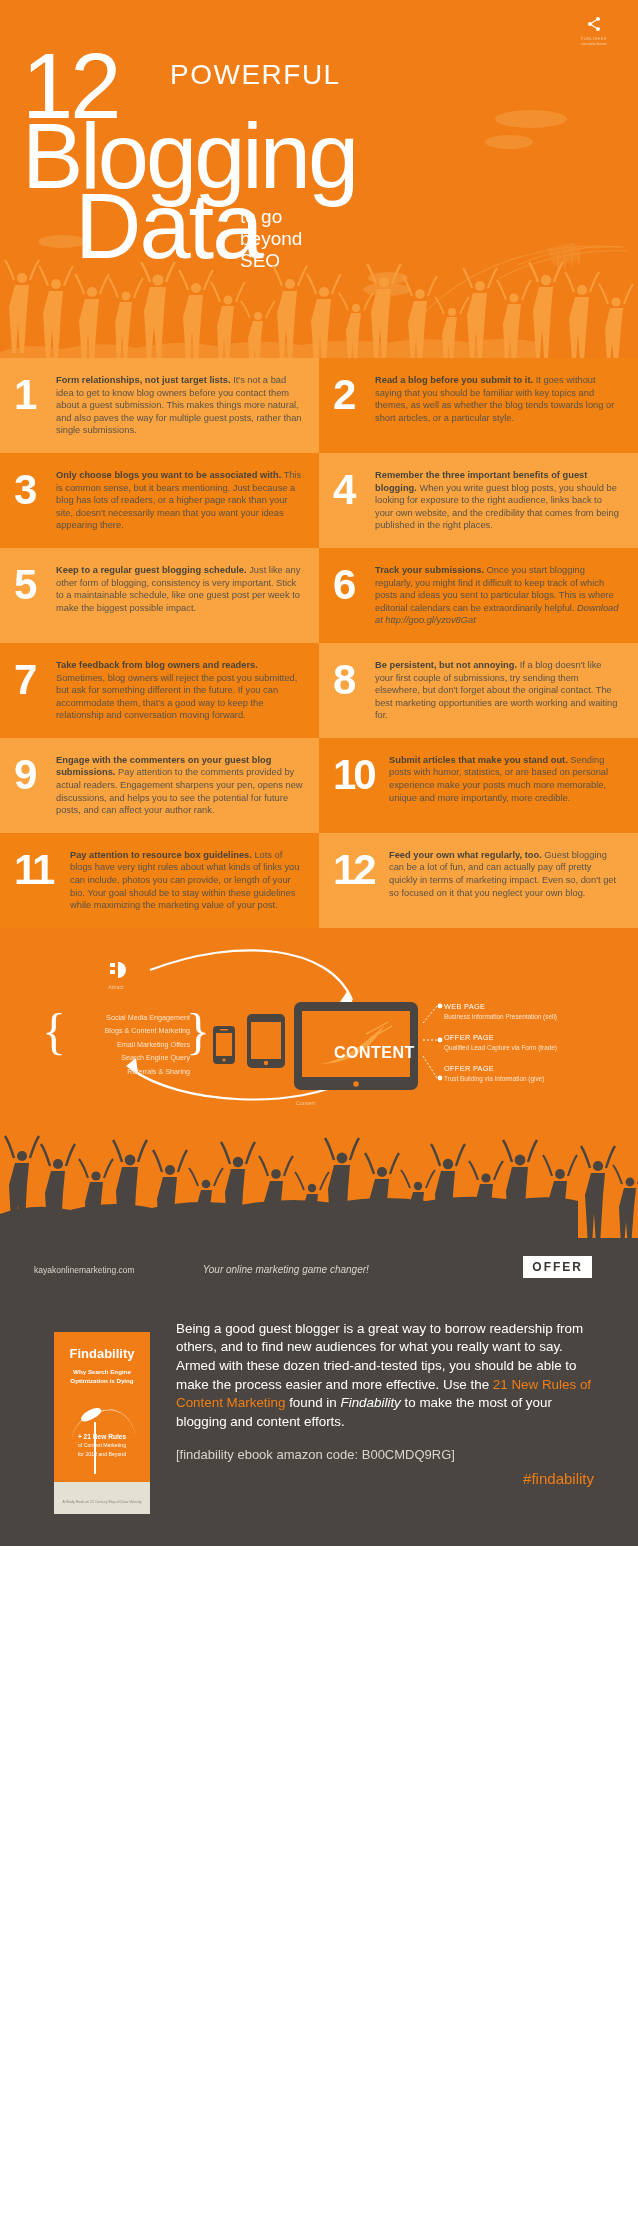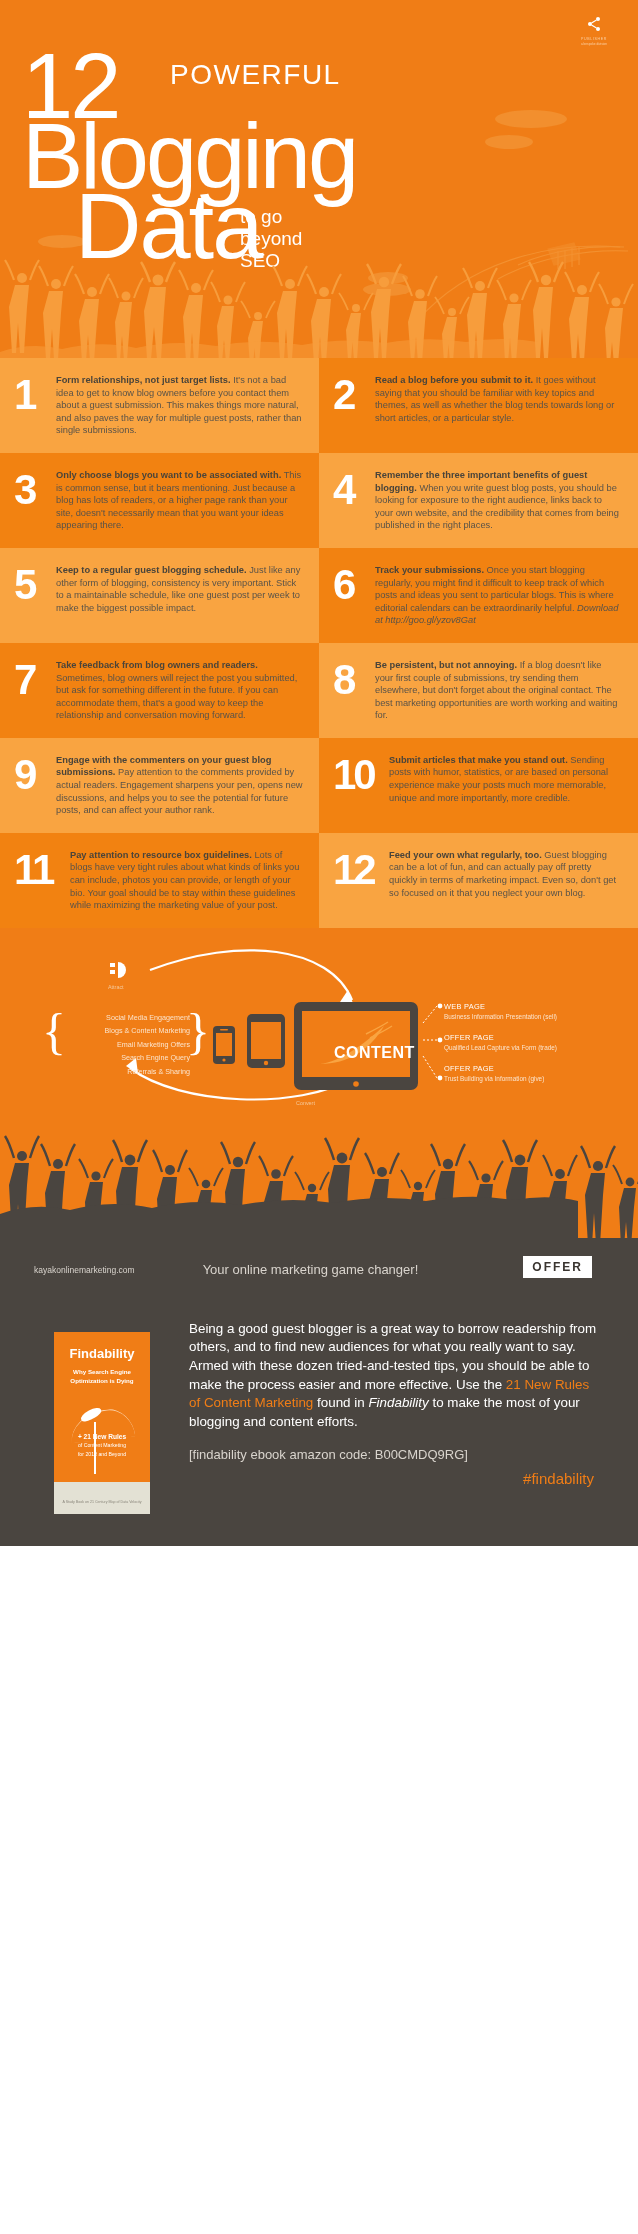--- a/index.html
+++ b/index.html
@@ -129,21 +129,21 @@
     position:relative; width:638px; height:120px; background:#4a4540;
     overflow:hidden;
   }
 
   
   .footbar {
     width:638px; height:64px; background:#4a4540;
     display:flex; align-items:center; position:relative;
   }
   .fb-url { color:#d9d4cd; font-size:8.5px; margin-left:34px; }
-  .fb-tag { color:#d9d4cd; font-size:13px; margin-left:68px; }
+  .fb-tag { color:#d9d4cd; font-size:10px; margin-left:68px;font-style:italic; }
   .kayak {
     position:absolute; right:46px; top:18px;
     background:#ffffff; color:#3a3530; font-size:12px; font-weight:700;
     letter-spacing:2px; padding:5px 9px; line-height:12px;
   }
 
   
   .bottom {
     width:638px; height:244px; background:#4a4540; position:relative;
     display:flex; padding:12px 40px 0 54px;
@@ -180,21 +180,21 @@
   }
   .book-rules small { font-size:5.2px; font-weight:400; display:block; }
   .book-bottom {
     position:absolute; left:0; bottom:0; width:96px; height:32px;
     background:#e3e1d4;
   }
   .book-author {
     position:absolute; left:0; bottom:10px; width:96px; text-align:center;
     color:#8b877c; font-size:3.6px;
   }
-  .copy { flex:1; padding-top:6px;margin-left:39px; }
+  .copy { flex:1; padding-left:26px; padding-top:6px; }
   .copy-main {
     color:#ffffff; font-size:13.4px; line-height:18.6px;
   }
   .copy-main .accent { color:#f07d16; }
   .copy-main i { font-style:italic; }
   .copy-code {
     color:#d9d4cd; font-size:13px; margin-top:16px;
   }
   .hashtag {
     color:#f07d16; font-size:15px; text-align:right; margin-top:8px;

